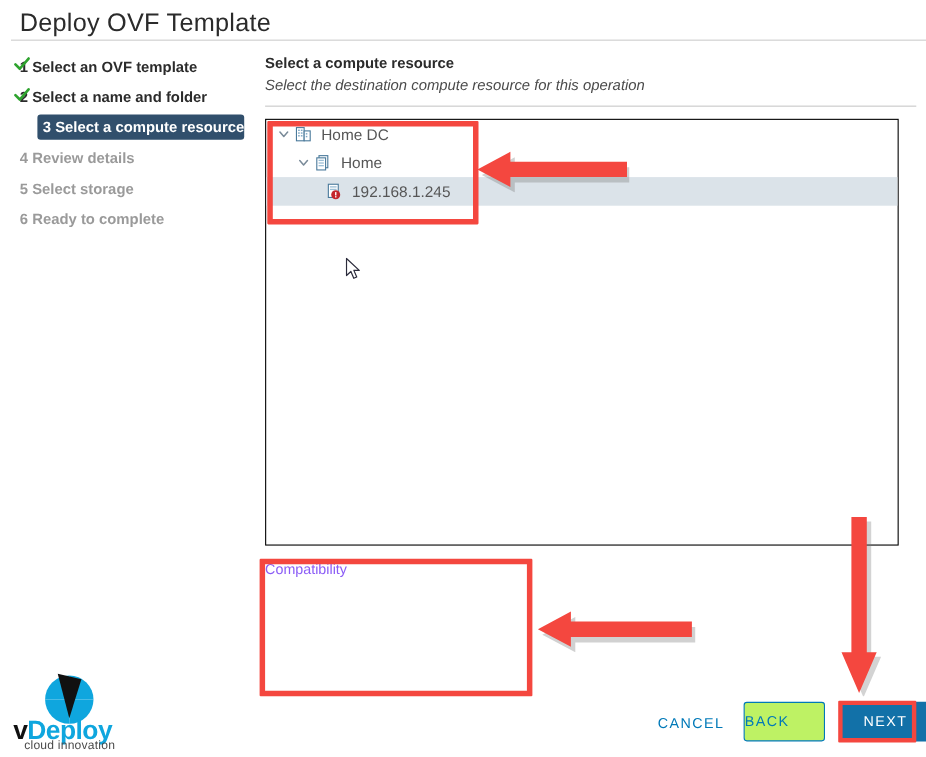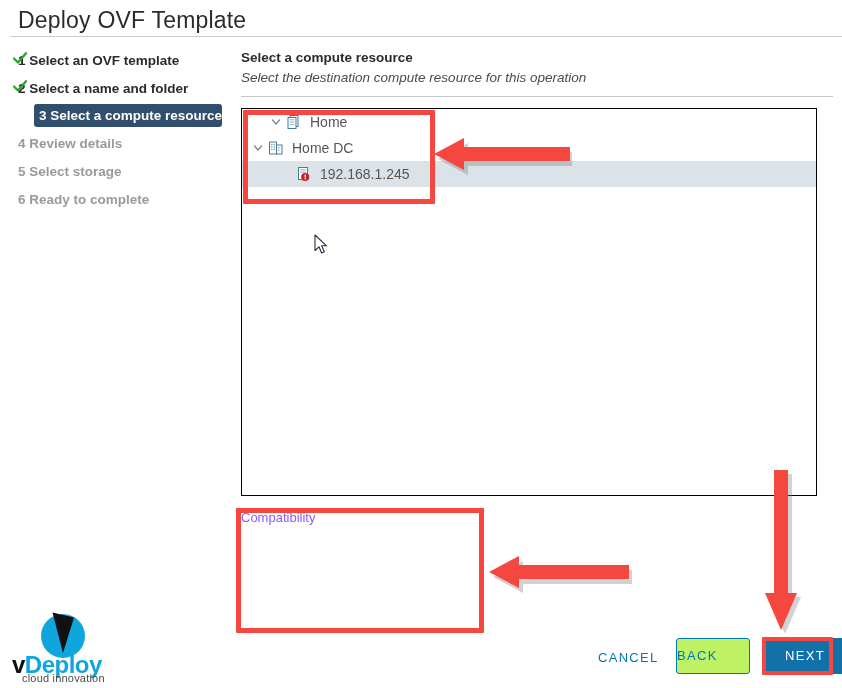--- a/index.html
+++ b/index.html
@@ -338,38 +338,20 @@
 
 </div>
 
 <div id="content-pane">
   <div id="section-title">Select a compute resource</div>
   <div id="section-subtitle">Select the destination compute resource for this operation</div>
   <div id="section-divider"></div>
 </div>
 
 <div id="tree-panel">
-
-  <div class="tree-row indent-2">
-    <span class="twisty">
-      <svg width="12" height="12" viewBox="0 0 12 12">
-          <path d="M2.5 4 L6 8 L9.5 4" stroke="#7a8b99" stroke-width="1.4" fill="none" stroke-linecap="round" stroke-linejoin="round"></path>
-        </svg>
-    </span>
-    <span class="tree-icon">
-      <svg width="18" height="18" viewBox="0 0 18 18">
-        <rect x="5" y="2.5" width="8" height="11" fill="#ffffff" stroke="#4a7a9b" stroke-width="1"></rect>
-        <rect x="3" y="4.5" width="8" height="11" fill="#ffffff" stroke="#4a7a9b" stroke-width="1"></rect>
-        <rect x="4.6" y="6.2" width="4.8" height="1.2" fill="#9dbfd6"></rect>
-        <rect x="4.6" y="8.6" width="4.8" height="1.2" fill="#9dbfd6"></rect>
-        <rect x="4.6" y="11" width="4.8" height="1.2" fill="#9dbfd6"></rect>
-      </svg>
-    </span>
-    <span class="tree-text">Home</span>
-  </div>
 
   <div class="tree-row indent-1">
     <span class="twisty">
       <svg width="12" height="12" viewBox="0 0 12 12">
           <path d="M2.5 4 L6 8 L9.5 4" stroke="#7a8b99" stroke-width="1.4" fill="none" stroke-linecap="round" stroke-linejoin="round"></path>
         </svg>
     </span>
     <span class="tree-icon">
       <svg width="18" height="18" viewBox="0 0 18 18">
         <rect x="2.5" y="3" width="7" height="12" fill="#ffffff" stroke="#4a7a9b" stroke-width="1"></rect>
@@ -380,20 +362,38 @@
         <rect x="6.5" y="7.3" width="1.5" height="1.3" fill="#7fa8c4"></rect>
         <rect x="4" y="9.8" width="1.5" height="1.3" fill="#7fa8c4"></rect>
         <rect x="6.5" y="9.8" width="1.5" height="1.3" fill="#7fa8c4"></rect>
         <rect x="11" y="8" width="1.4" height="1.3" fill="#7fa8c4"></rect>
         <rect x="11" y="10.5" width="1.4" height="1.3" fill="#7fa8c4"></rect>
       </svg>
     </span>
     <span class="tree-text">Home DC</span>
   </div>
 
+  <div class="tree-row indent-2">
+    <span class="twisty">
+      <svg width="12" height="12" viewBox="0 0 12 12">
+          <path d="M2.5 4 L6 8 L9.5 4" stroke="#7a8b99" stroke-width="1.4" fill="none" stroke-linecap="round" stroke-linejoin="round"></path>
+        </svg>
+    </span>
+    <span class="tree-icon">
+      <svg width="18" height="18" viewBox="0 0 18 18">
+        <rect x="5" y="2.5" width="8" height="11" fill="#ffffff" stroke="#4a7a9b" stroke-width="1"></rect>
+        <rect x="3" y="4.5" width="8" height="11" fill="#ffffff" stroke="#4a7a9b" stroke-width="1"></rect>
+        <rect x="4.6" y="6.2" width="4.8" height="1.2" fill="#9dbfd6"></rect>
+        <rect x="4.6" y="8.6" width="4.8" height="1.2" fill="#9dbfd6"></rect>
+        <rect x="4.6" y="11" width="4.8" height="1.2" fill="#9dbfd6"></rect>
+      </svg>
+    </span>
+    <span class="tree-text">Home</span>
+  </div>
+
   <div class="tree-row indent-3 selected">
     <span class="tree-icon">
       <svg width="18" height="18" viewBox="0 0 18 18">
         <rect x="3.5" y="2.5" width="9" height="12" fill="#ffffff" stroke="#4a7a9b" stroke-width="1"></rect>
         <rect x="5" y="4.3" width="6" height="1.2" fill="#9dbfd6"></rect>
         <rect x="5" y="6.6" width="6" height="1.2" fill="#9dbfd6"></rect>
         <circle cx="10.2" cy="12" r="4.1" fill="#c4252c"></circle>
         <rect x="9.6" y="9.6" width="1.25" height="3.1" fill="#ffffff"></rect>
         <rect x="9.6" y="13.3" width="1.25" height="1.25" fill="#ffffff"></rect>
       </svg>

